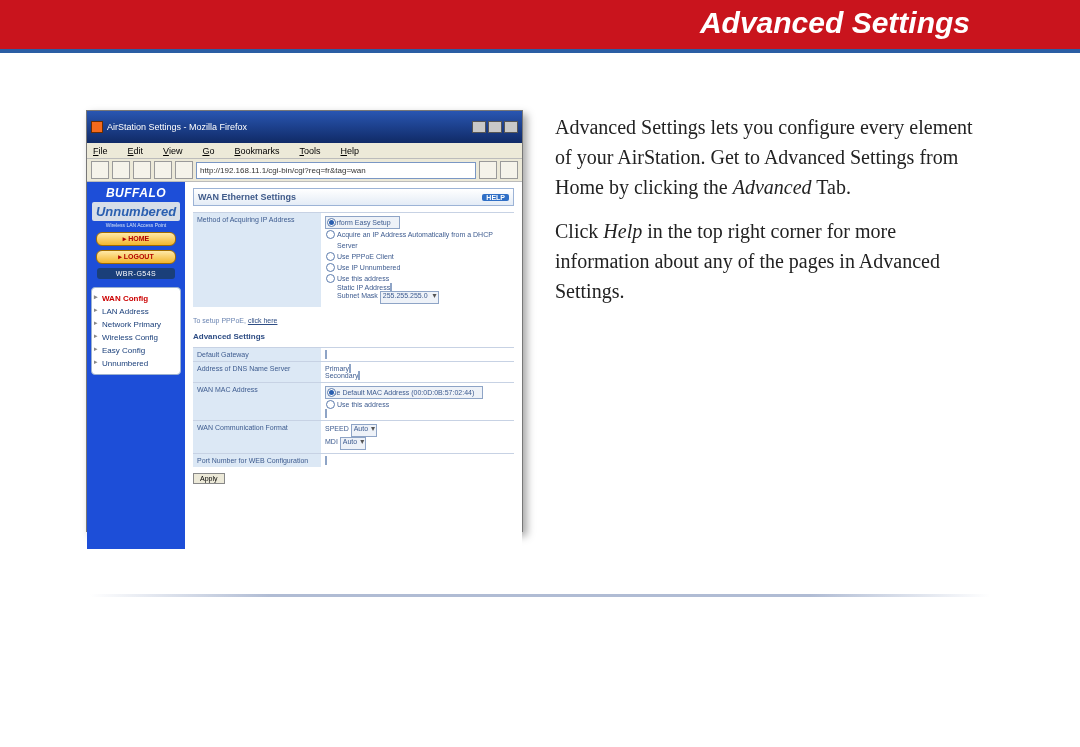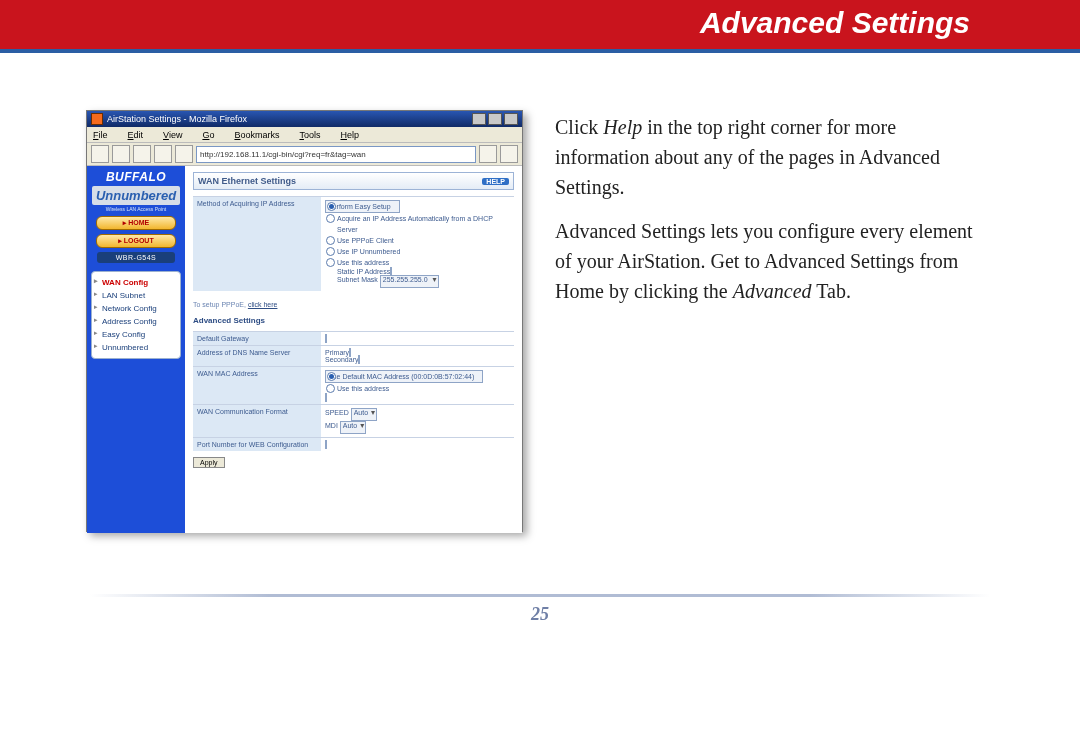--- a/index.html
+++ b/index.html
@@ -11,21 +11,21 @@
   .body-text p{margin:0 0 14px 0;}
   .italic{font-style:italic;}
   .page-number{position:absolute;bottom:20px;left:0;right:0;text-align:center;font-style:italic;font-weight:bold;color:#6f7fa6;font-size:18px;}
   .foot-rule{position:absolute;bottom:48px;left:90px;right:90px;height:3px;
     background:linear-gradient(to right,rgba(190,200,220,0) 0%,#b0bcd4 20%,#b0bcd4 80%,rgba(190,200,220,0) 100%);}
 
   
   .shot{position:absolute;left:86px;top:110px;width:435px;height:420px;border:1px solid #777;
     box-shadow:4px 4px 8px rgba(0,0,0,.35);background:#e8e3da;font-family:Tahoma,Arial,sans-serif;}
   .titlebar{height:16px;background:linear-gradient(#2956b2,#102a66);color:#fff;font-size:9px;
-    display:flex;align-items:center;padding:0 4px;}
+    display:flex;align-items:center;padding:8px 4px;}
   .titlebar .ff{width:10px;height:10px;background:#f56a1d;border:1px solid #6b2d00;margin-right:4px;}
   .titlebar .winbtns{margin-left:auto;display:flex;gap:2px;}
   .titlebar .winbtns span{width:12px;height:10px;background:#c8c8c8;border:1px solid #555;}
   .menubar{height:15px;background:#ece9d8;font-size:9px;display:flex;align-items:center;gap:20px;padding:0 6px;border-bottom:1px solid #bbb;}
   .menubar span u{text-decoration:underline;}
   .toolbar{height:22px;background:#ece9d8;border-bottom:1px solid #bbb;display:flex;align-items:center;gap:3px;padding:0 4px;}
   .tbtn{width:16px;height:16px;border:1px solid #9a9a9a;background:#f5f3ea;}
   .addr{flex:1;height:15px;border:1px solid #7a97c4;background:#fff;font-size:8px;padding:0 3px;line-height:15px;color:#333;white-space:nowrap;overflow:hidden;}
   .content{display:flex;height:calc(100% - 16px - 15px - 22px);}
 
@@ -66,24 +66,24 @@
 </head>
 <body>
 
 <div class="page">
   <div class="header-bar"></div>
   <div class="header-title">Advanced Settings</div>
   <div class="blue-strip"></div>
 
   <div class="body-text">
     <p>
-      <span>Click </span><span class="italic">Help</span><span> in the top right corner for more information about any of the pages in Advanced Settings.</span>
+      <span>Advanced Settings lets you configure every element of your AirStation.  Get to Advanced Settings from Home by clicking the </span><span class="italic">Advanced</span><span> Tab.</span>
     </p>
     <p>
-      <span>Advanced Settings lets you configure every element of your AirStation.  Get to Advanced Settings from Home by clicking the </span><span class="italic">Advanced</span><span> Tab.</span>
+      <span>Click </span><span class="italic">Help</span><span> in the top right corner for more information about any of the pages in Advanced Settings.</span>
     </p>
   </div>
 
   <div class="shot">
     <div class="titlebar">
       <span class="ff"></span>
       <span>AirStation Settings - Mozilla Firefox</span>
       <span class="winbtns">
         <span></span>
         <span></span>
@@ -112,23 +112,23 @@
     <div class="content">
       <div class="sidebar">
         <div class="brand-buffalo">BUFFALO</div>
         <div class="brand-air">Unnumbered</div>
         <div class="brand-sub">Wireless LAN Access Point</div>
         <div class="pill red">▸ HOME</div>
         <div class="pill red">▸ LOGOUT</div>
         <div class="model">WBR-G54S</div>
         <div class="side-list">
           <div class="it active">WAN Config</div>
-          <div class="it">LAN Subnet</div>
-          <div class="it">Network Config</div>
-          <div class="it">Address Config</div>
+          <div class="it">LAN Address</div>
+          <div class="it">Network Primary</div>
+          <div class="it">Wireless Config</div>
           <div class="it">Easy Config</div>
           <div class="it">Unnumbered</div>
         </div>
       </div>
       <div class="main">
         <div class="panel-head">
           <span>WAN Ethernet Settings</span>
           <span class="help">HELP</span>
         </div>
         <table class="table eth">
@@ -196,14 +196,13 @@
           </tr>
         </tbody>
           </table>
 
         <button class="apply">Apply</button>
       </div>
     </div>
   </div>
 
   <div class="foot-rule"></div>
-  <div class="page-number">25</div>
 </div>
 
 </body></html>

